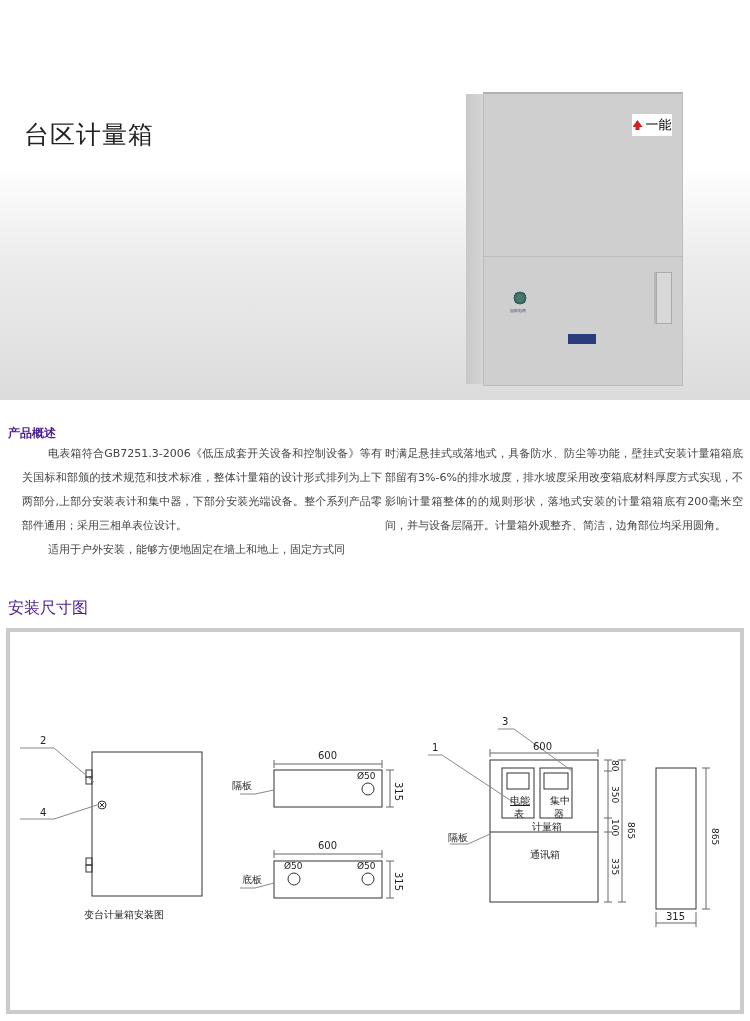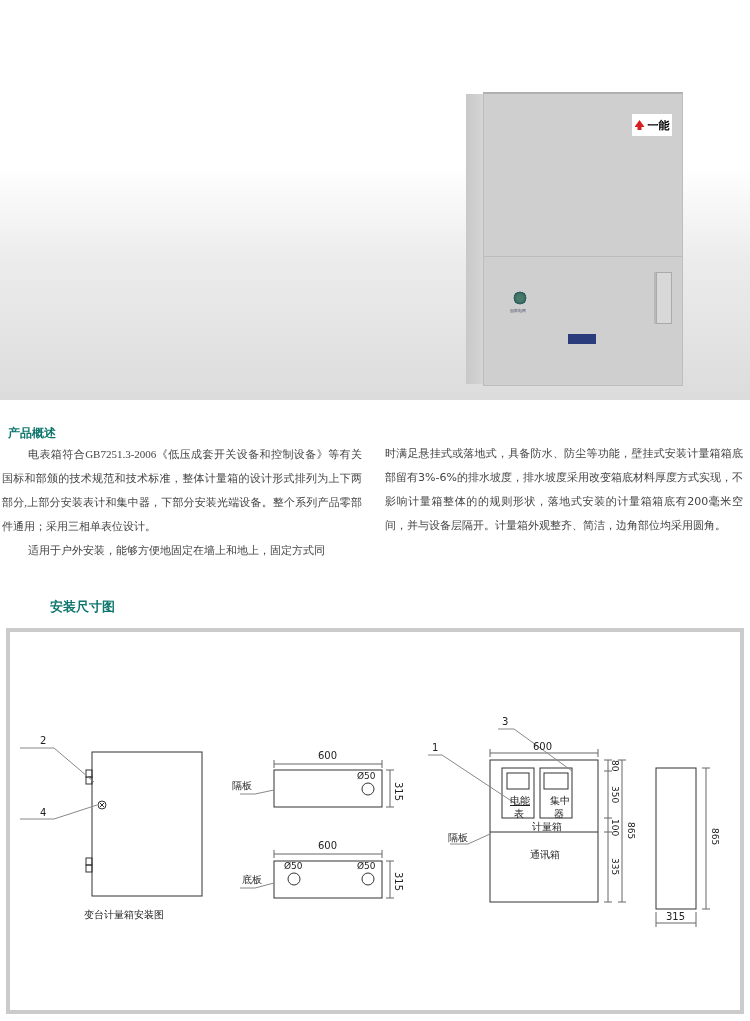--- a/index.html
+++ b/index.html
@@ -6,65 +6,66 @@
   body { width:750px; height:1021px; background:#ffffff; font-family:"DejaVu Sans","Liberation Sans",sans-serif; color:#333; position:relative; overflow:hidden; }
   .hero { position:absolute; left:0; top:0; width:750px; height:400px;
           background:linear-gradient(to bottom,#ffffff 0px,#ffffff 165px,#ececec 260px,#dcdcdc 400px); }
   .hero-title { position:absolute; left:24px; top:118px; font-size:25px; color:#222; letter-spacing:1px; }
   .cabinet { position:absolute; left:466px; top:88px; width:220px; height:300px; }
   .cab-side { position:absolute; left:0; top:6px; width:18px; height:290px; background:linear-gradient(to right,#c8c8c8,#d6d6d6); }
   .cab-front { position:absolute; left:17px; top:4px; width:200px; height:294px; background:#cfcfcf; border:1px solid #bdbdbd; border-top:2px solid #b0b0b0; }
   .cab-seam { position:absolute; left:0; top:162px; width:100%; height:1px; background:#bcbcbc; }
   .cab-logo-tag { position:absolute; left:148px; top:20px; width:40px; height:22px; background:#fff; display:flex; align-items:center; justify-content:center; gap:3px; }
   .cab-logo-red { width:10px; height:10px; background:#d62020; clip-path:polygon(50% 0,100% 70%,70% 70%,70% 100%,30% 100%,30% 70%,0 70%); }
-  .cab-logo-text { font-size:11px; color:#000; font-weight:bold; }
+  .cab-logo-text { font-size:13px; color:#000; font-weight:normal; }
   .cab-handle { position:absolute; left:172px; top:178px; width:16px; height:52px; border:1px solid #aaa; background:#d8d8d8; }
   .cab-handle-shadow { position:absolute; left:170px; top:178px; width:2px; height:52px; background:#b8b8b8; }
   .cab-emblem { position:absolute; left:29px; top:196px; width:14px; height:16px; border-radius:50%; background:radial-gradient(circle,#4a7a6a 30%,#2a5a5a 60%,#cfcfcf 62%); }
   .cab-emblem-text { position:absolute; left:26px; top:214px; font-size:4px; color:#557; }
   .cab-plate { position:absolute; left:84px; top:240px; width:28px; height:10px; background:#2a3c7c; }
-  .section-heading { position:absolute; left:8px; font-size:12px; font-weight:bold; color:#0f766e; }
+  .section-heading { position:absolute; left:8px; font-size:12px; font-weight:bold; color:#4c1d95; }
   .para { position:absolute; font-size:11px; line-height:24px; color:#444; text-align:justify; }
   .para p { margin:0; }
   .indent { text-indent:26px; }
   .drawing-frame { position:absolute; left:6px; top:628px; width:738px; height:386px; border:4px solid #cbcbcb; background:#fff; }
   .dwg { position:absolute; left:0; top:0; }
   .lbl { position:absolute; font-size:10px; color:#222; white-space:nowrap; }
 </style>
 </head>
 <body>
 
 <div class="hero">
+  <div class="hero-title">台区计量箱</div>
   <div class="cabinet">
     <div class="cab-side"></div>
     <div class="cab-front">
       <div class="cab-seam"></div>
       <div class="cab-logo-tag">
         <span class="cab-logo-red"></span>
         <span class="cab-logo-text">一能</span>
       </div>
       <div class="cab-handle-shadow"></div>
       <div class="cab-handle"></div>
       <div class="cab-emblem"></div>
       <div class="cab-emblem-text">国家电网</div>
       <div class="cab-plate"></div>
     </div>
   </div>
 </div>
 
 <div class="section-heading" style="top:425px;">产品概述</div>
-<div class="para" style="left:2px; top:442px; width:360px;font-family:Liberation Serif, serif;">
+<div class="para" style="left:22px; top:442px; width:360px;">
   <p class="indent">电表箱符合GB7251.3-2006《低压成套开关设备和控制设备》等有关国标和部颁的技术规范和技术标准，整体计量箱的设计形式排列为上下两部分,上部分安装表计和集中器，下部分安装光端设备。整个系列产品零部件通用；采用三相单表位设计。</p>
   <p class="indent">适用于户外安装，能够方便地固定在墙上和地上，固定方式同</p>
 </div>
 <div class="para" style="left:385px; top:442px; width:358px;">
   <p>时满足悬挂式或落地式，具备防水、防尘等功能，壁挂式安装计量箱箱底部留有3%-6%的排水坡度，排水坡度采用改变箱底材料厚度方式实现，不影响计量箱整体的的规则形状，落地式安装的计量箱箱底有200毫米空间，并与设备层隔开。计量箱外观整齐、简洁，边角部位均采用圆角。</p>
 </div>
 
-<div class="section-heading" style="top:598px; font-weight:bold; font-size:13px;margin-left:42px;">安装尺寸图</div>
+<div class="section-heading" style="top:598px; font-weight:normal; font-size:16px;">安装尺寸图</div>
 
 <div class="drawing-frame">
   <svg class="dwg" width="730" height="378" viewBox="0 0 730 378">
     <g stroke="#333" stroke-width="1" fill="none">
 
       <rect x="82" y="120" width="110" height="144"></rect>
       <rect x="76" y="138" width="6" height="7"></rect>
         <rect x="76" y="145" width="6" height="7"></rect>
       <rect x="76" y="226" width="6" height="7"></rect>
         <rect x="76" y="233" width="6" height="7"></rect>

